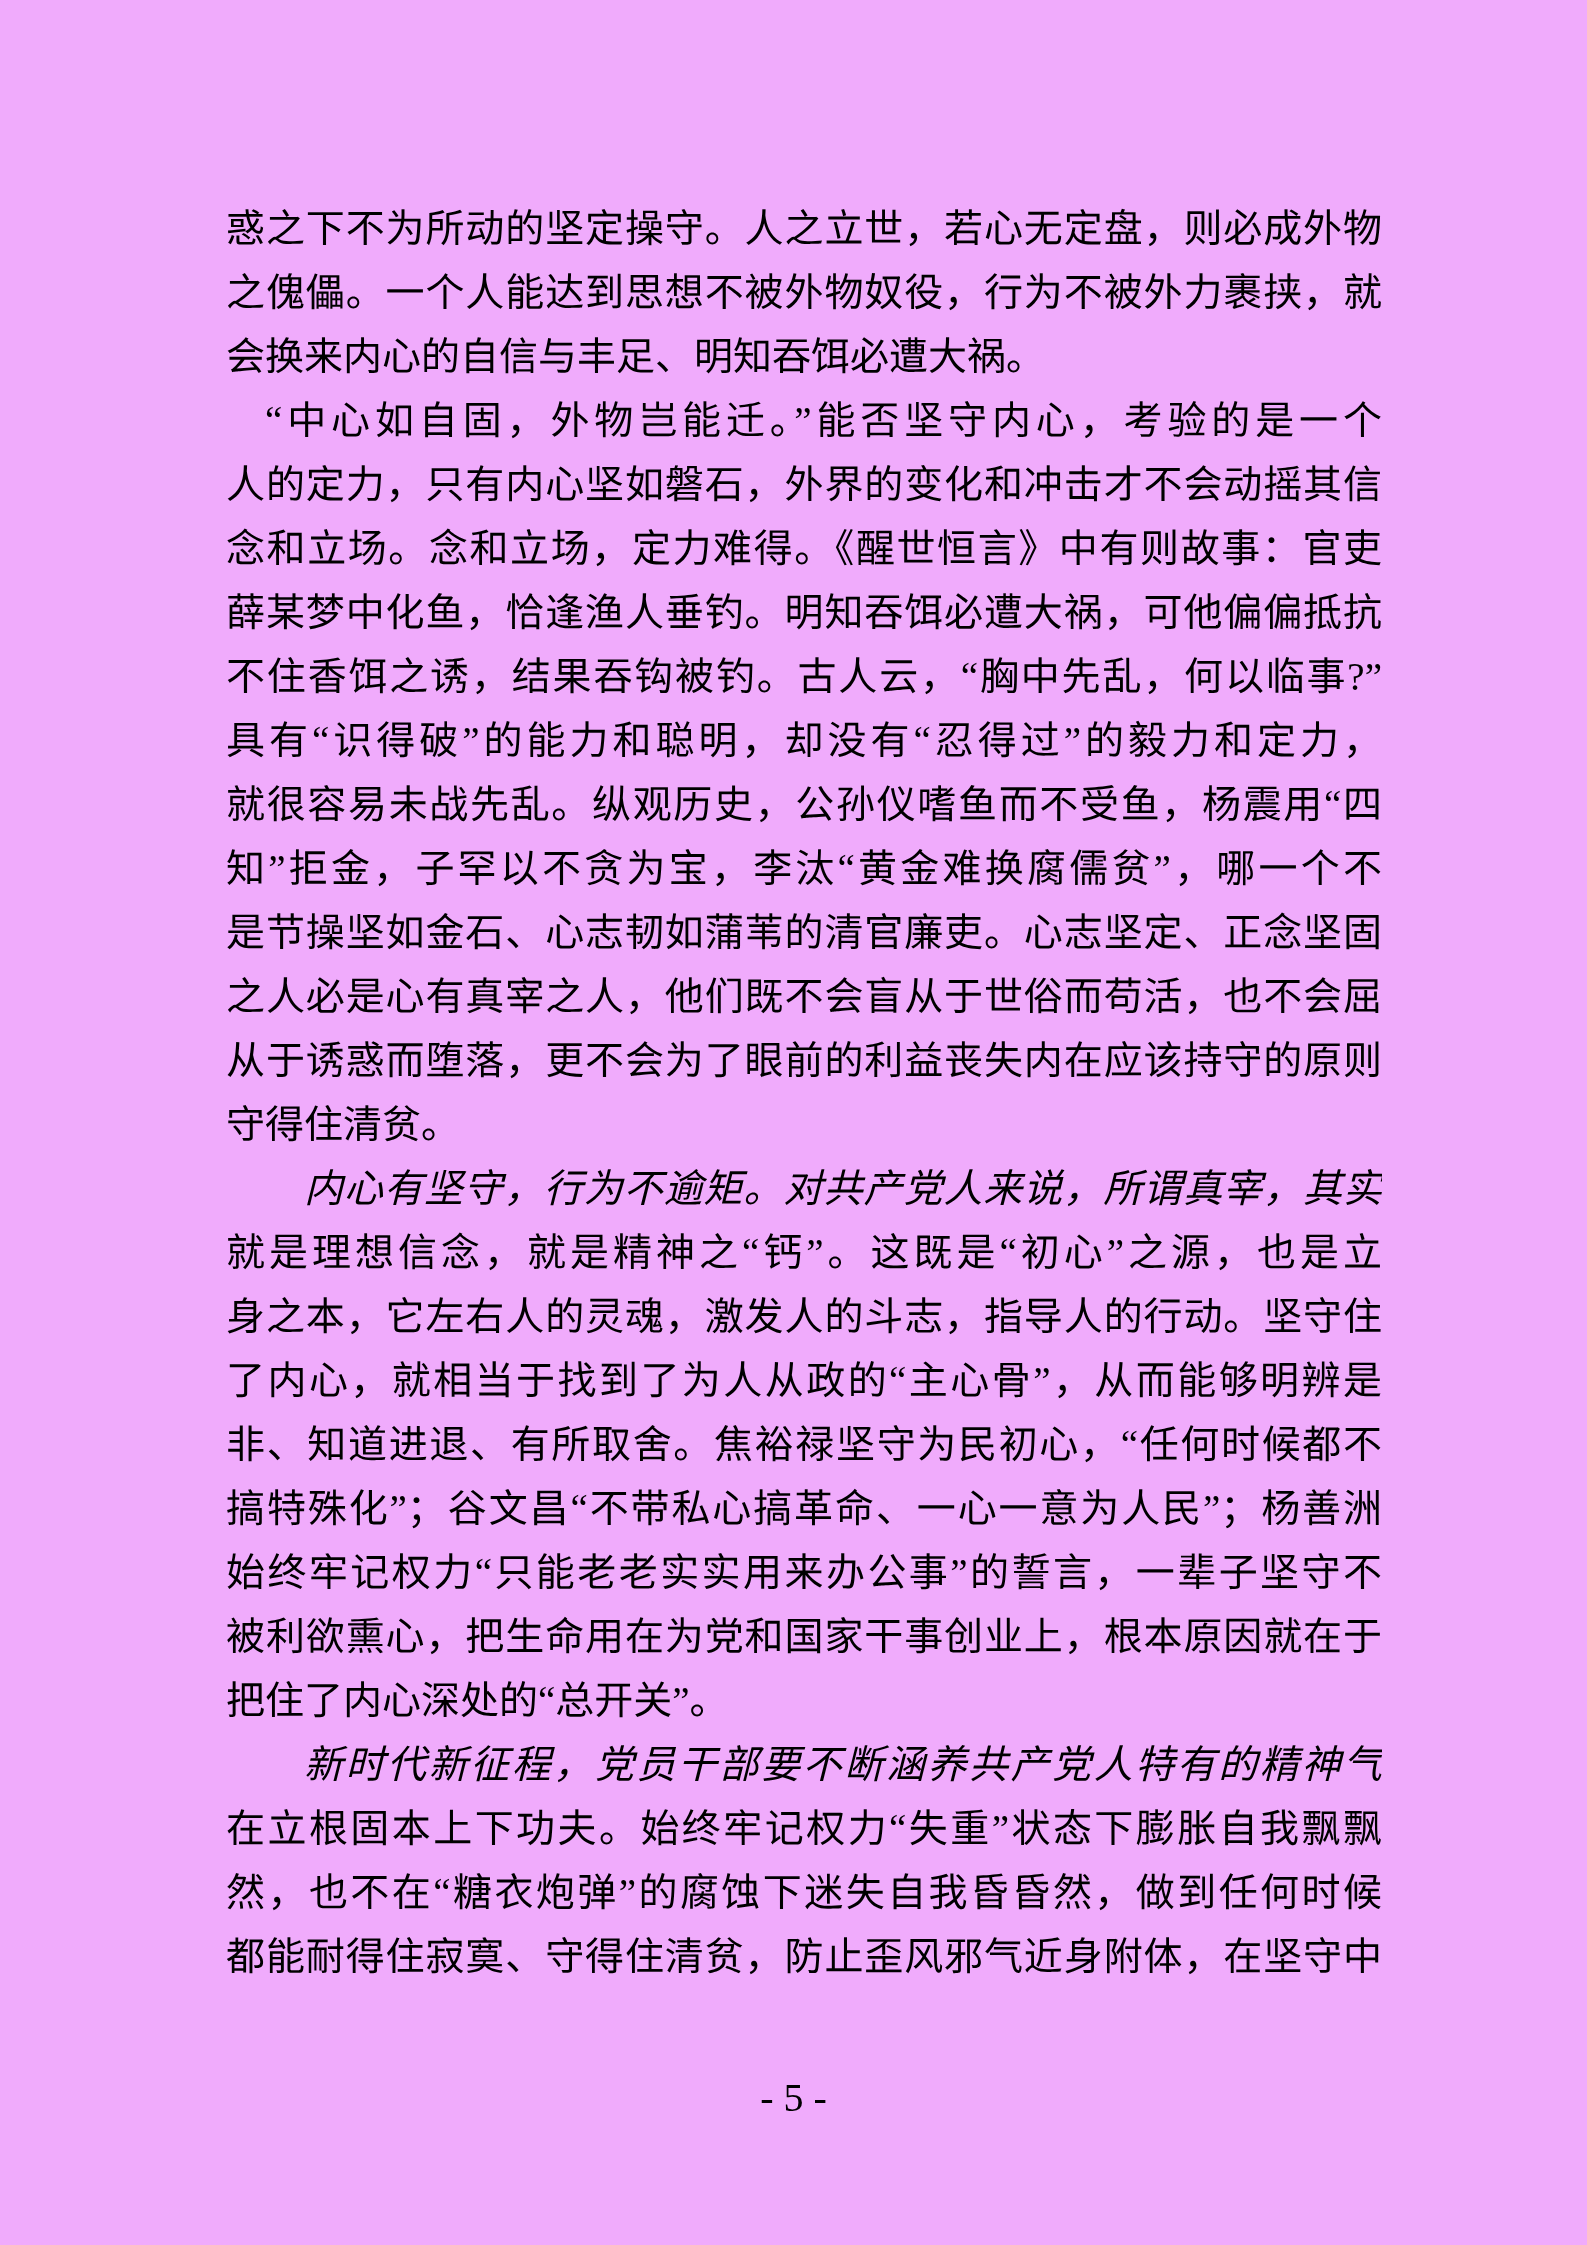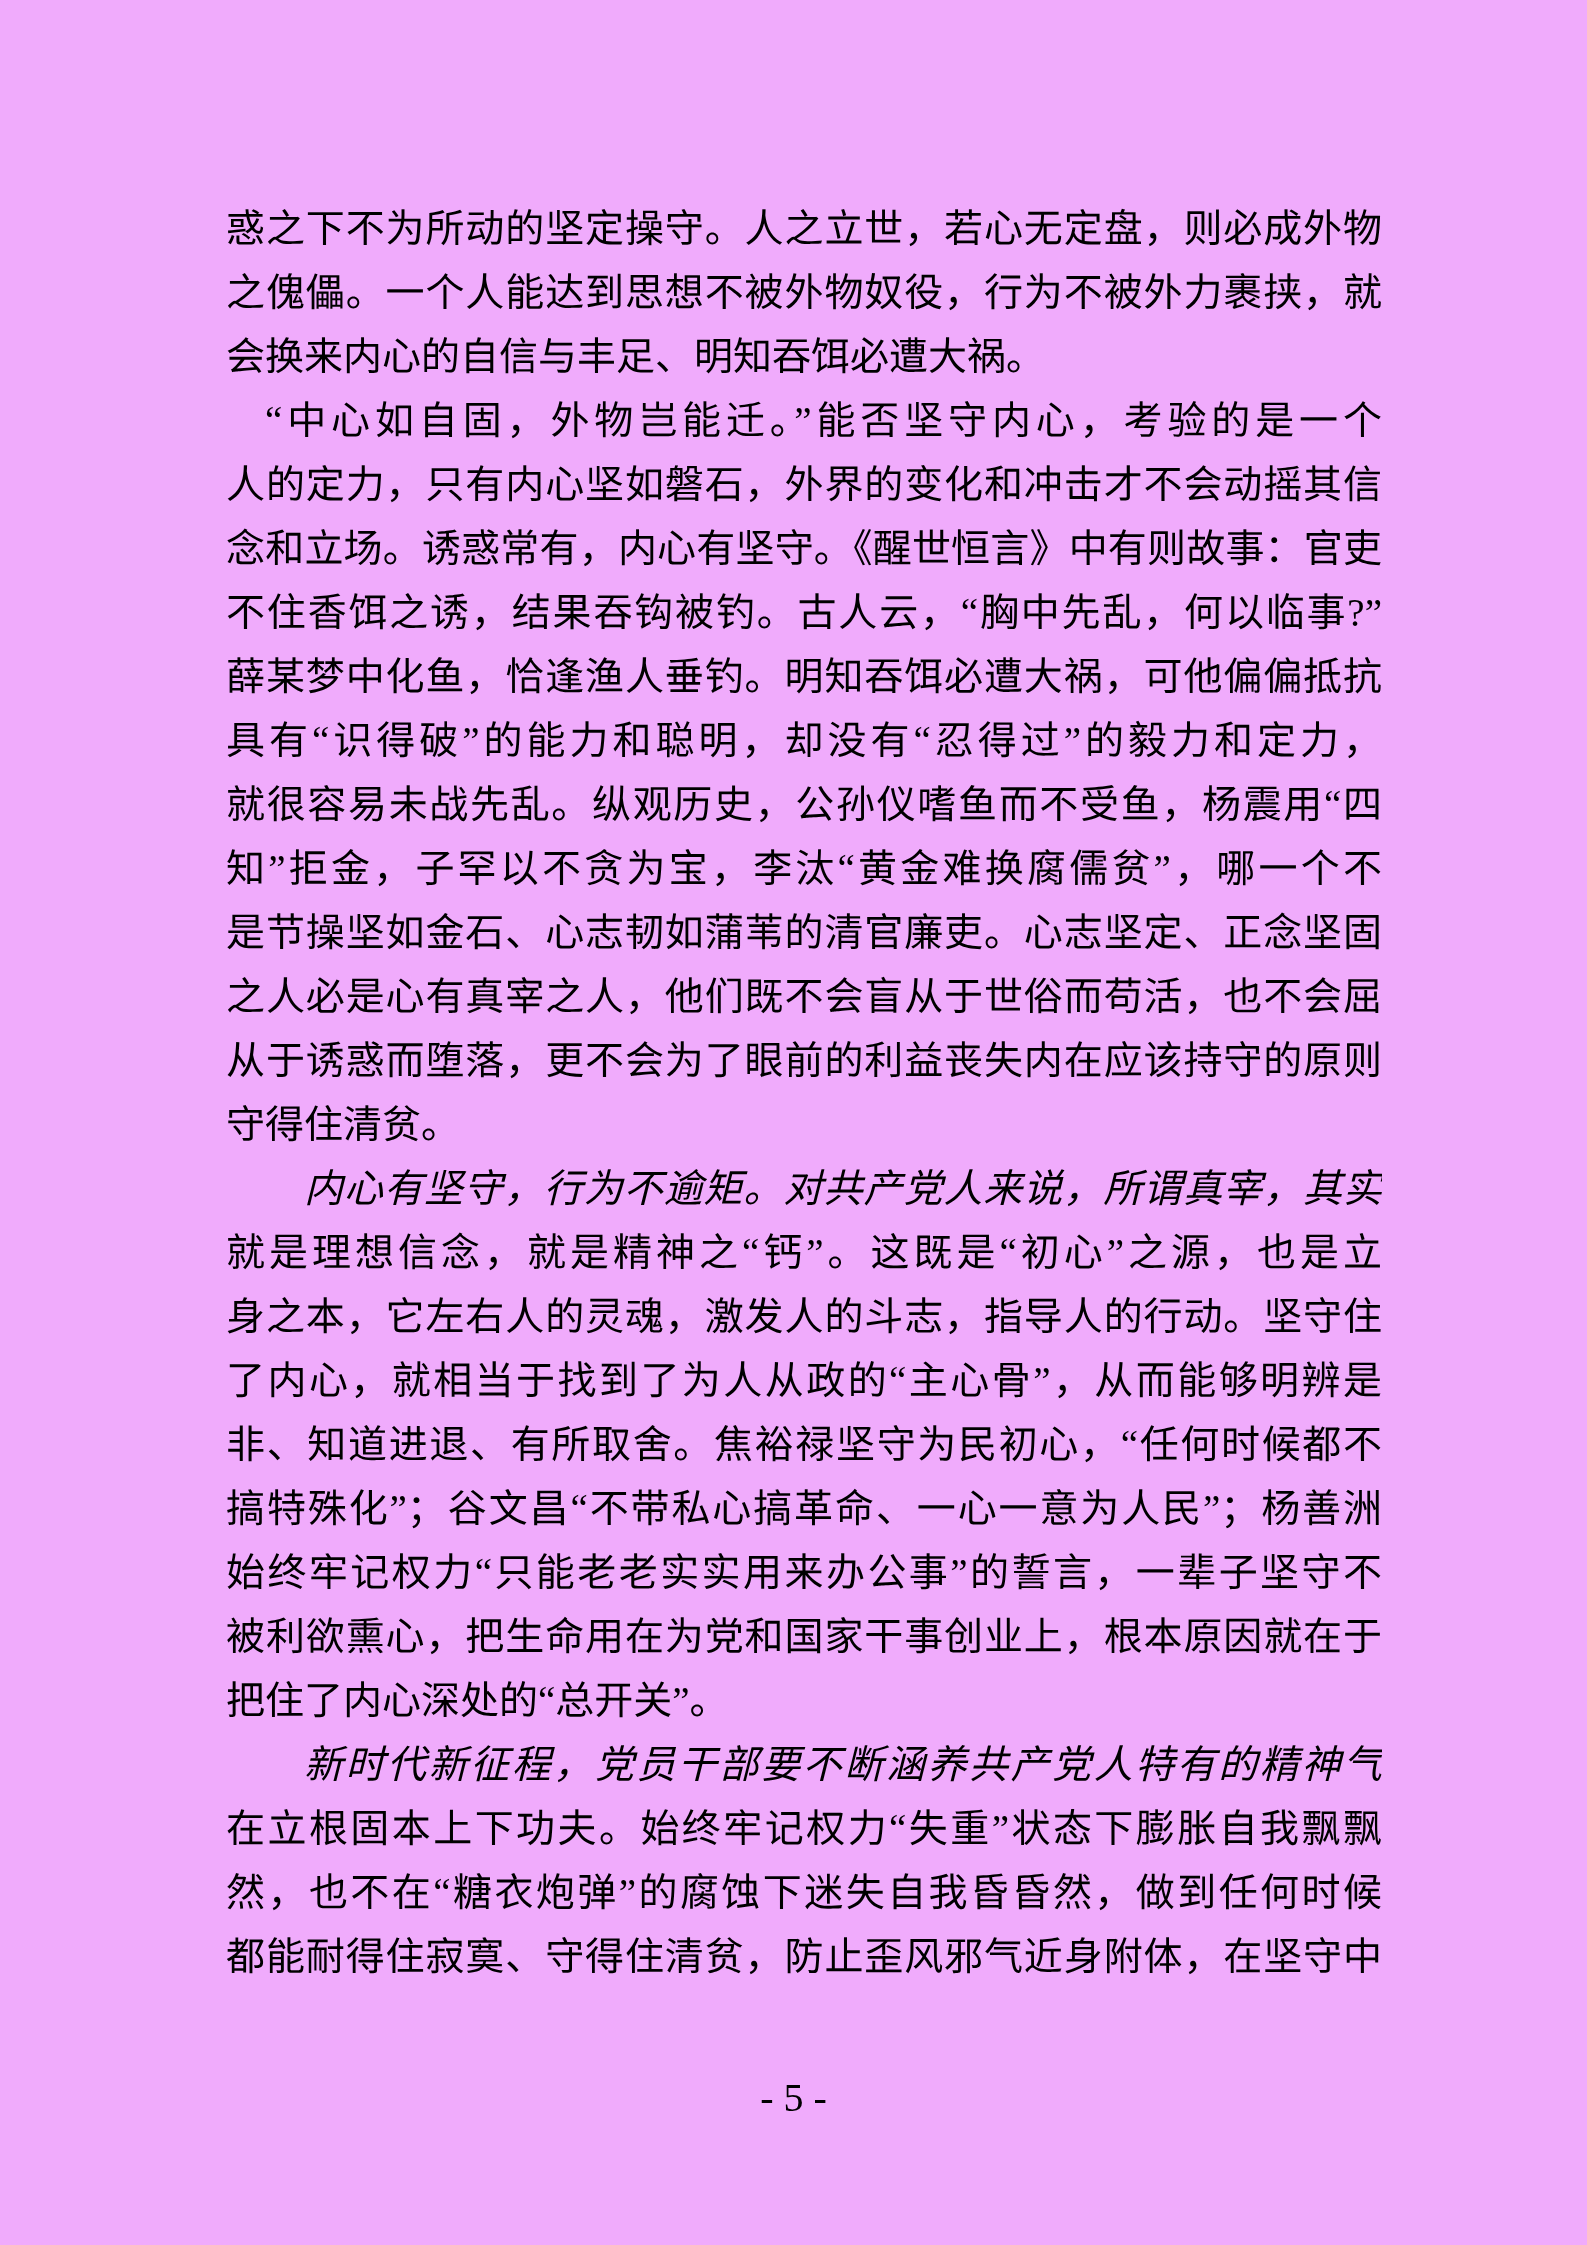--- a/index.html
+++ b/index.html
@@ -60,23 +60,23 @@
 
     <div class="para">
       <div class="line fill">惑之下不为所动的坚定操守。人之立世，若心无定盘，则必成外物</div>
       <div class="line fill">之傀儡。一个人能达到思想不被外物奴役，行为不被外力裹挟，就</div>
       <div class="line end">会换来内心的自信与丰足、明知吞饵必遭大祸。</div>
     </div>
 
     <div class="para">
       <div class="line fill i1">“中心如自固，外物岂能迁。”能否坚守内心，考验的是一个</div>
       <div class="line fill">人的定力，只有内心坚如磐石，外界的变化和冲击才不会动摇其信</div>
-      <div class="line fill">念和立场。诱惑常有，内心有坚守。《醒世恒言》中有则故事：官吏</div>
+      <div class="line fill">念和立场。念和立场，定力难得。《醒世恒言》中有则故事：官吏</div>
+      <div class="line fill">薛某梦中化鱼，恰逢渔人垂钓。明知吞饵必遭大祸，可他偏偏抵抗</div>
       <div class="line fill">不住香饵之诱，结果吞钩被钓。古人云，“胸中先乱，何以临事?”</div>
-      <div class="line fill">薛某梦中化鱼，恰逢渔人垂钓。明知吞饵必遭大祸，可他偏偏抵抗</div>
       <div class="line fill">具有“识得破”的能力和聪明，却没有“忍得过”的毅力和定力，</div>
       <div class="line fill">就很容易未战先乱。纵观历史，公孙仪嗜鱼而不受鱼，杨震用“四</div>
       <div class="line fill">知”拒金，子罕以不贪为宝，李汰“黄金难换腐儒贫”，哪一个不</div>
       <div class="line fill">是节操坚如金石、心志韧如蒲苇的清官廉吏。心志坚定、正念坚固</div>
       <div class="line fill">之人必是心有真宰之人，他们既不会盲从于世俗而苟活，也不会屈</div>
       <div class="line fill">从于诱惑而堕落，更不会为了眼前的利益丧失内在应该持守的原则</div>
       <div class="line end">守得住清贫。</div>
     </div>
 
     <div class="para">

